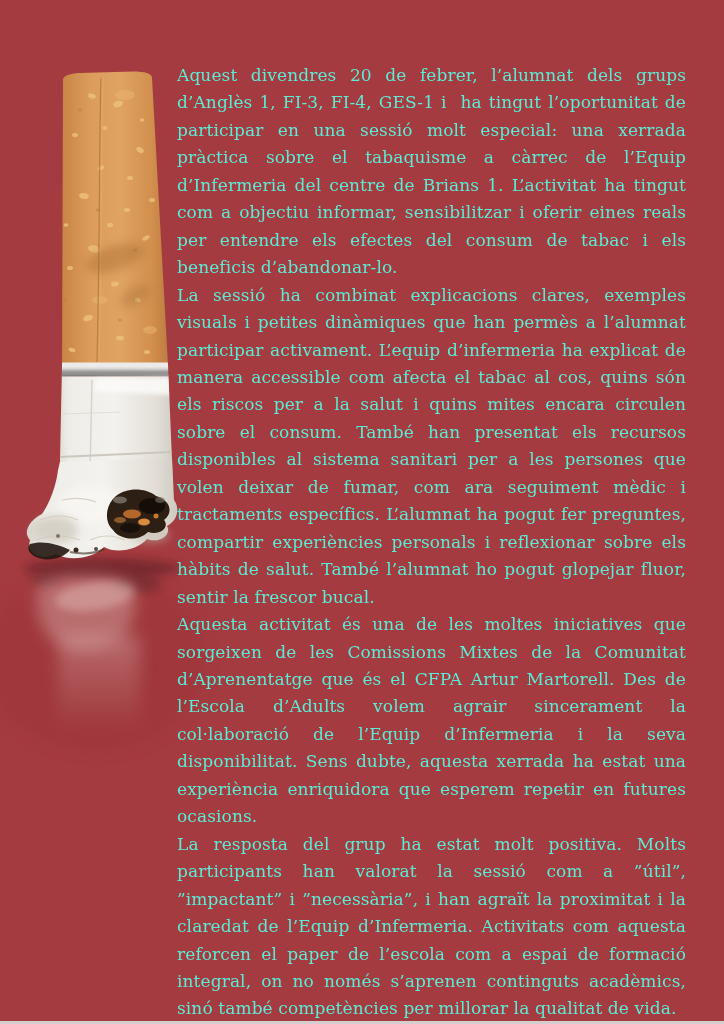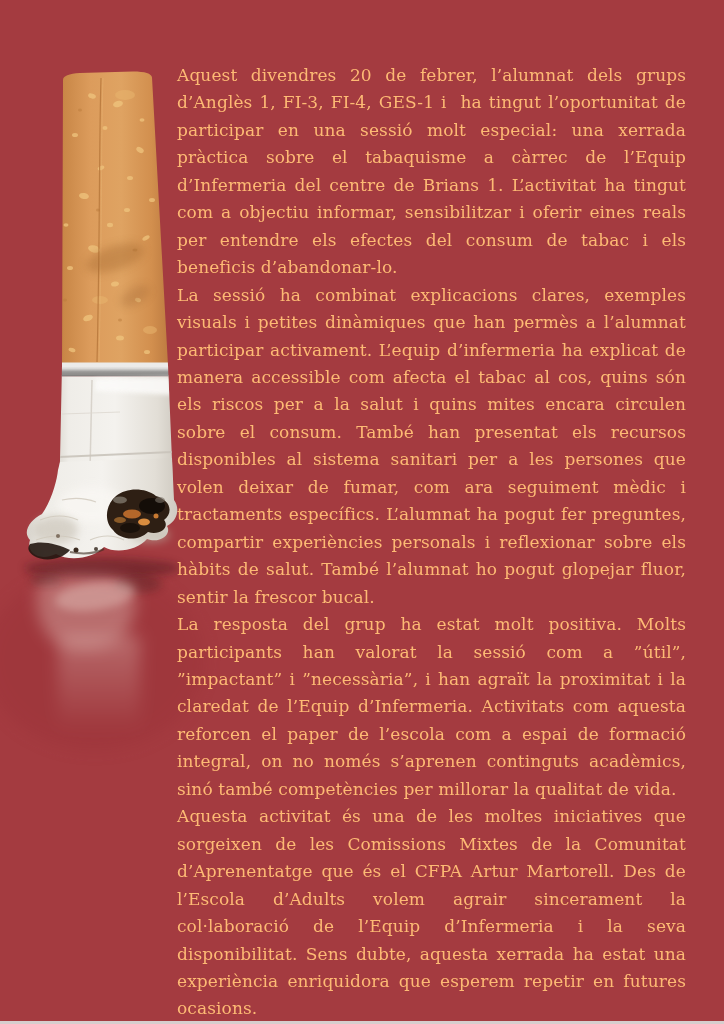--- a/index.html
+++ b/index.html
@@ -190,21 +190,21 @@
           <path d="M 30 544 C 42 540 58 544 70 550 C 62 560 44 562 34 556 C 28 552 27 548 30 544 Z" fill="#241711" opacity="0.9"></path>
           <path d="M 70 552 Q 90 556 104 549" stroke="#3A2A1E" stroke-width="2" fill="none" opacity="0.6"></path>
           <circle cx="76" cy="550" r="2.5" fill="#3A2A1E"></circle>
           <circle cx="96" cy="549" r="2" fill="#2E2117" opacity="0.8"></circle>
           <circle cx="58" cy="536" r="2" fill="#4A3322" opacity="0.6"></circle>
         </g>
       </g>
     </svg>
   </figure>
 
-  <main class="article" style="color: #fdba74;">
+  <main class="article" style="color: #5eead4;">
     <p>Aquest divendres 20 de febrer, l’alumnat dels grups d’Anglès 1, FI-3, FI-4, GES-1 i&nbsp; ha tingut l’oportunitat de participar en una sessió molt especial: una xerrada pràctica sobre el tabaquisme a càrrec de l’Equip d’Infermeria del centre de Brians 1. L’activitat ha tingut com a objectiu informar, sensibilitzar i oferir eines reals per entendre els efectes del consum de tabac i els beneficis d’abandonar-lo.</p>
     <p>La sessió ha combinat explicacions clares, exemples visuals i petites dinàmiques que han permès a l’alumnat participar activament. L’equip d’infermeria ha explicat de manera accessible com afecta el tabac al cos, quins són els riscos per a la salut i quins mites encara circulen sobre el consum. També han presentat els recursos disponibles al sistema sanitari per a les persones que volen deixar de fumar, com ara seguiment mèdic i tractaments específics. L’alumnat ha pogut fer preguntes, compartir experiències personals i reflexionar sobre els hàbits de salut. També l’alumnat ho pogut glopejar fluor, sentir la frescor bucal.</p>
+    <p>Aquesta activitat és una de les moltes iniciatives que sorgeixen de les Comissions Mixtes de la Comunitat d’Aprenentatge que és el CFPA Artur Martorell. Des de l’Escola d’Adults volem agrair sincerament la col·laboració de l’Equip d’Infermeria i la seva disponibilitat. Sens dubte, aquesta xerrada ha estat una experiència enriquidora que esperem repetir en futures ocasions.</p>
     <p>La resposta del grup ha estat molt positiva. Molts participants han valorat la sessió com a ”útil”, ”impactant” i ”necessària”, i han agraït la proximitat i la claredat de l’Equip d’Infermeria. Activitats com aquesta reforcen el paper de l’escola com a espai de formació integral, on no només s’aprenen continguts acadèmics, sinó també competències per millorar la qualitat de vida.</p>
-    <p>Aquesta activitat és una de les moltes iniciatives que sorgeixen de les Comissions Mixtes de la Comunitat d’Aprenentatge que és el CFPA Artur Martorell. Des de l’Escola d’Adults volem agrair sincerament la col·laboració de l’Equip d’Infermeria i la seva disponibilitat. Sens dubte, aquesta xerrada ha estat una experiència enriquidora que esperem repetir en futures ocasions.</p>
   </main>
 
   <div class="bottom-strip" style="background: rgb(214, 206, 206);"></div>
 </div>
 
 </body></html>

